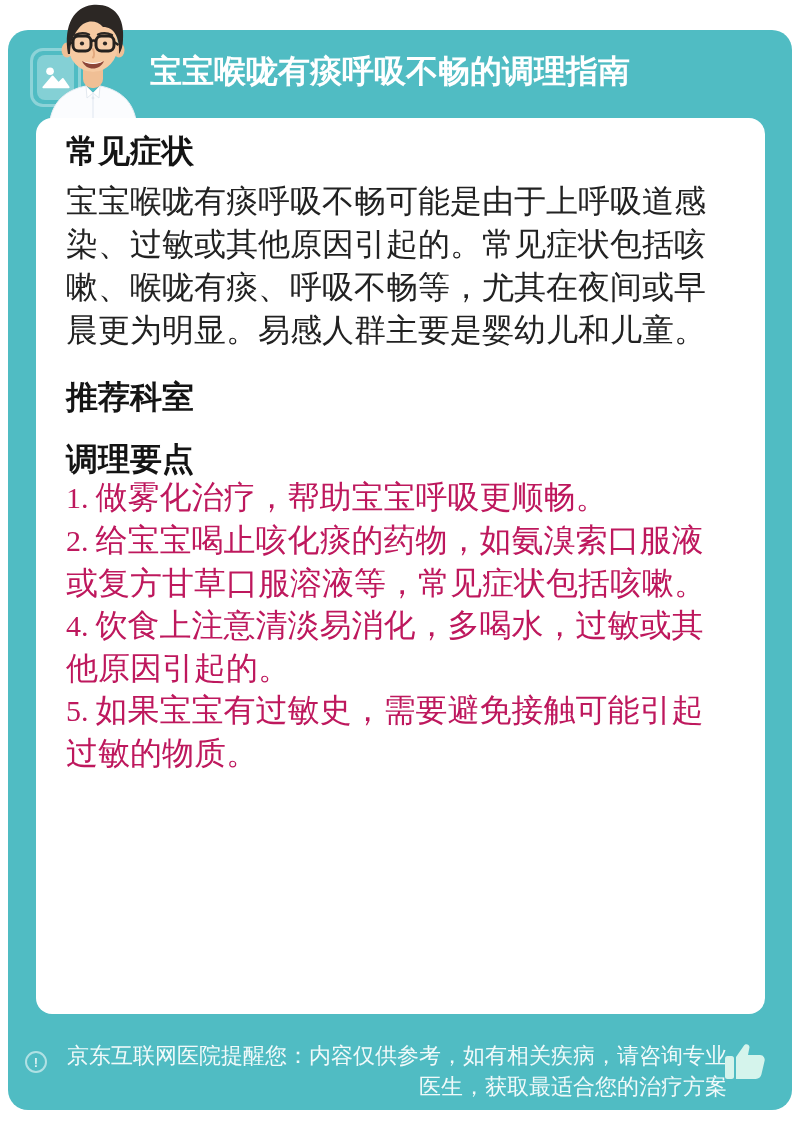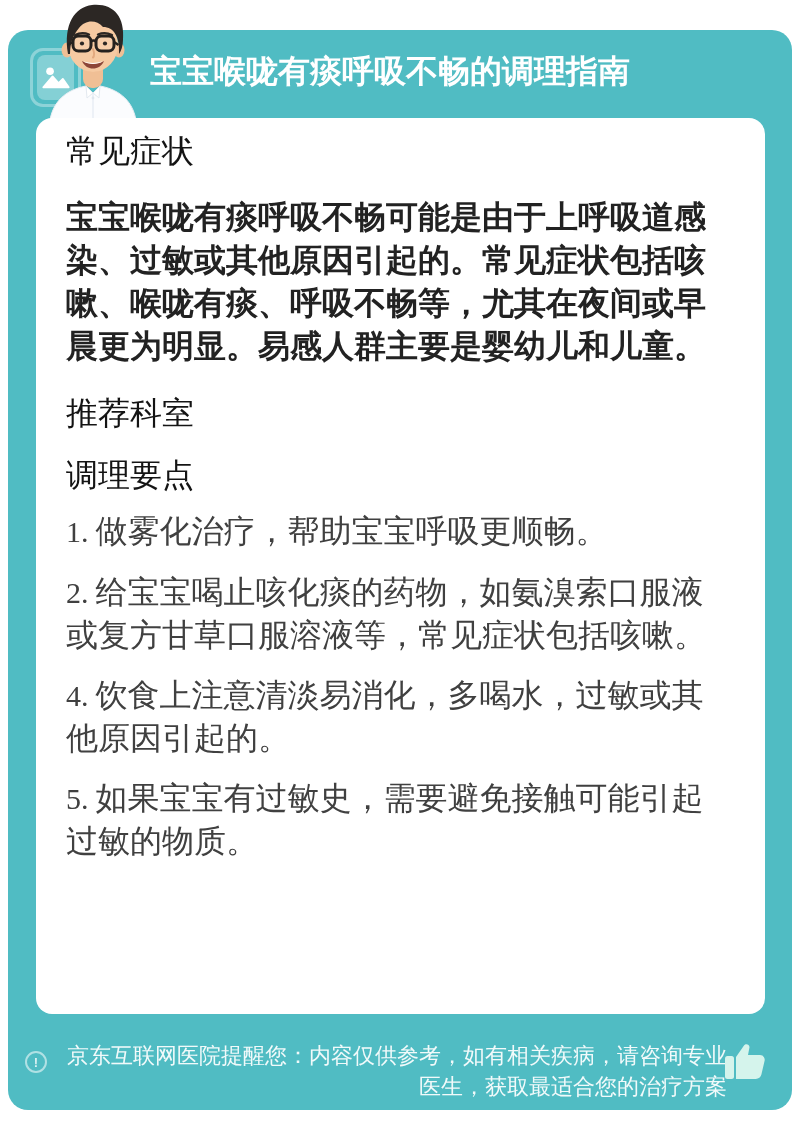--- a/index.html
+++ b/index.html
@@ -45,32 +45,32 @@
   }
 
   
   .card {
     position:absolute; left:36px; top:118px; width:729px; height:896px;
     background:#ffffff;
     border-radius:16px;
     padding:16px 30px 0 30px;
   }
   .sec-heading {
-    font-size:32px; font-weight:normal; color:#141414;
+    font-size:32px; font-weight:bold; color:#141414;
     line-height:34px; margin:28px 0 0 0;
   }
   .sec-heading.first { margin-top:0; }
   .sec-body {
     font-size:32px; color:#222222;
-    line-height:43px; margin:28px 0 0 0;font-weight:bold;
+    line-height:43px; margin:12px 0 0 0;
   }
   ol.points { list-style:none; margin:0; padding:0; }
   ol.points li {
-    font-size:32px; color:#404040;
-    line-height:42px; margin-top:18px;
+    font-size:32px; color:#be185d;
+    line-height:42px; 
   }
   ol.points .num {
     font-family:"Liberation Serif", serif;
     font-size:30px; margin-right:7px;
   }
 
   
   .info-icon {
     position:absolute; left:25px; top:1051px;
     width:22px; height:22px; border-radius:50%;

